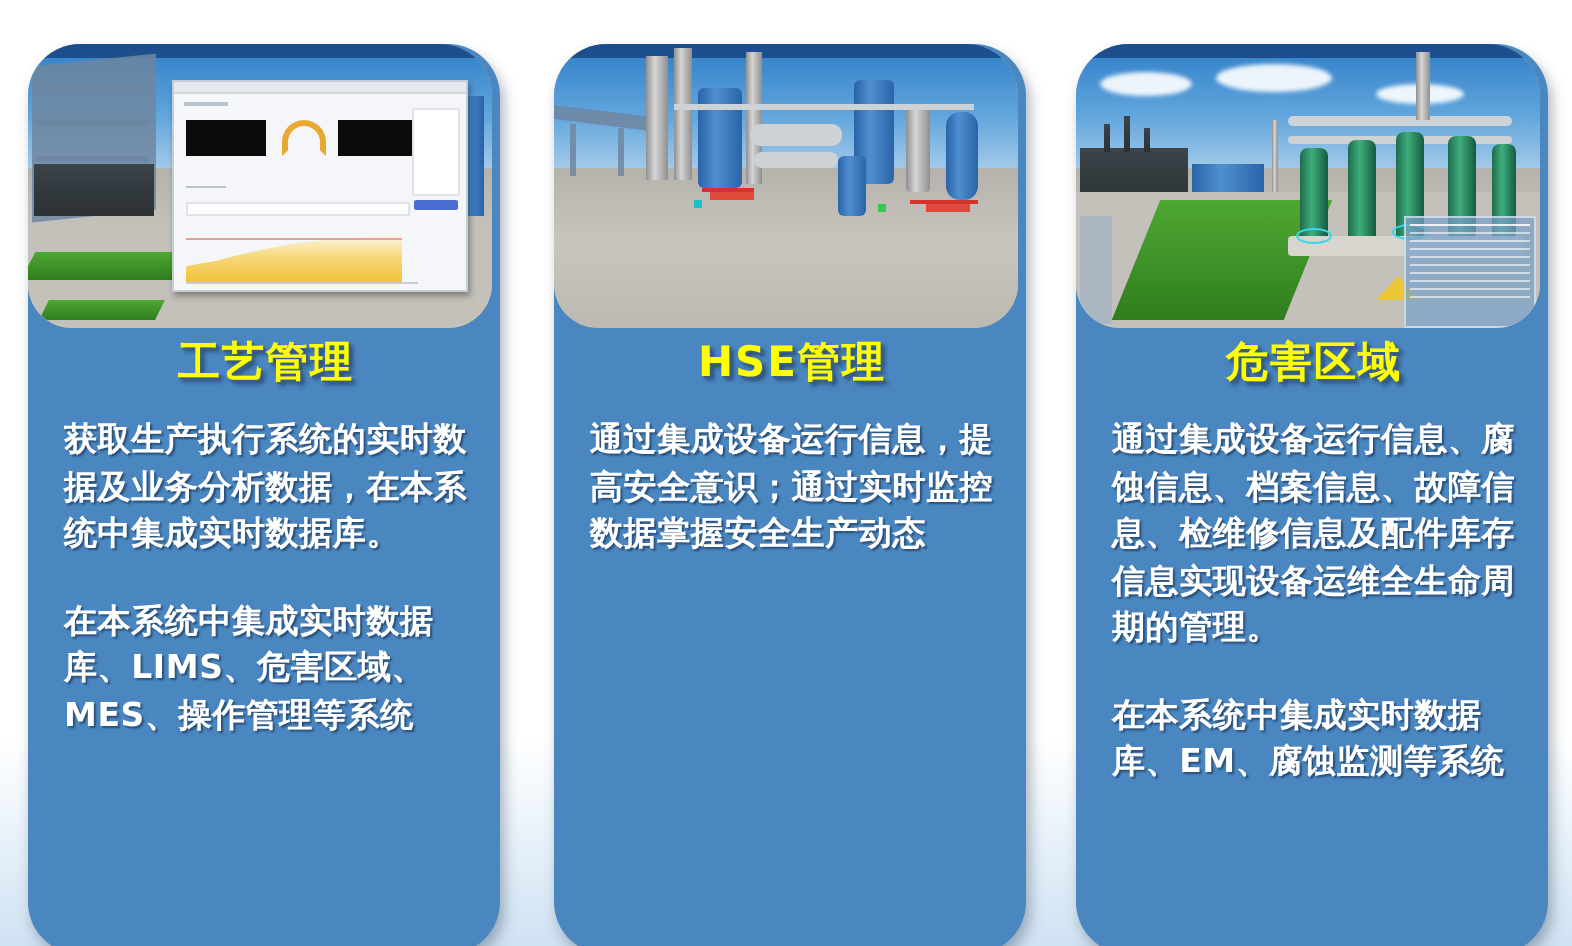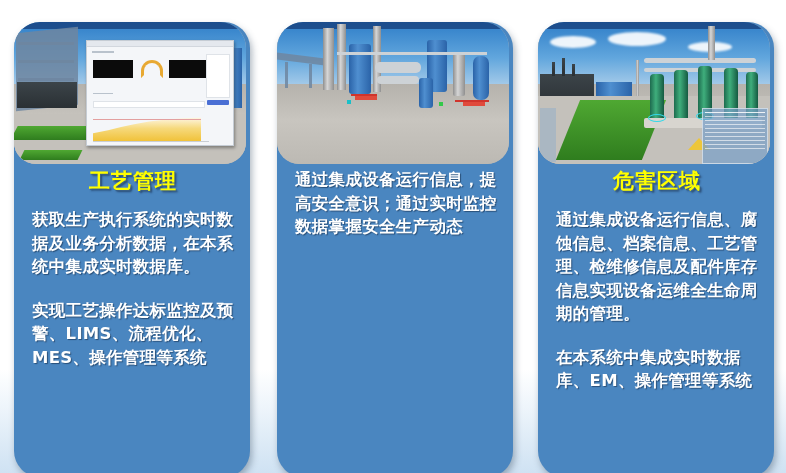--- a/index.html
+++ b/index.html
@@ -190,21 +190,21 @@
                     clip-path: polygon(0% 100%, 0% 72%, 14% 62%, 26% 50%, 38% 40%, 52% 30%,
                                        66% 24%, 80% 20%, 100% 16%, 100% 100%);"></div>
         <div style="position:absolute; left:6px; top:100px; width:116px; height:1px; background:#c9ced4;"></div>
         <div style="position:absolute; left:6px; top:78px; width:108px; height:1px; background:#e3a0a0;"></div>
       </div>
     </div>
 
     <div class="card-body">
       <div class="card-title">工艺管理</div>
       <div class="card-para">获取生产执行系统的实时数据及业务分析数据，在本系统中集成实时数据库。</div>
-      <div class="card-para">实现工艺操作达标监控及预警、LIMS、流程优化、MES、操作管理等系统</div>
+      <div class="card-para">在本系统中集成实时数据库、LIMS、危害区域、MES、操作管理等系统</div>
     </div>
   </div>
 
   <div class="card card-2">
 
     <div class="card-photo">
       <div class="sky"></div>
       <div class="ground"></div>
       <div class="topbar"></div>
 
@@ -227,20 +227,21 @@
 
       <div class="redline scn" style="left:74px; top:72px; width:26px;"></div>
       <div class="redline scn" style="left:178px; top:78px; width:34px;"></div>
       <div class="scn" style="left:70px; top:78px; width:4px; height:4px; background:#19c0c8;"></div>
       <div class="scn" style="left:162px; top:80px; width:4px; height:4px; background:#33c94a;"></div>
       <div class="scn" style="left:78px; top:74px; width:22px; height:4px; background:#e04a3c;"></div>
       <div class="scn" style="left:186px; top:80px; width:22px; height:4px; background:#e04a3c;"></div>
     </div>
 
     <div class="card-body">
+      <div class="card-title">HSE管理</div>
       <div class="card-para">通过集成设备运行信息，提高安全意识；通过实时监控数据掌握安全生产动态</div>
     </div>
   </div>
 
   <div class="card card-3">
 
     <div class="card-photo">
       <div class="sky"></div>
       <div class="ground"></div>
       <div class="topbar"></div>
@@ -288,18 +289,18 @@
         <div class="hmi-row"></div>
         <div class="hmi-row"></div>
         <div class="hmi-row"></div>
         <div class="hmi-row"></div>
         <div class="hmi-row"></div>
       </div>
     </div>
 
     <div class="card-body">
       <div class="card-title">危害区域</div>
-      <div class="card-para">通过集成设备运行信息、腐蚀信息、档案信息、工艺管理、检维修信息及配件库存信息实现设备运维全生命周期的管理。</div>
-      <div class="card-para">在本系统中集成实时数据库、EM、操作管理等系统</div>
+      <div class="card-para">通过集成设备运行信息、腐蚀信息、档案信息、故障信息、检维修信息及配件库存信息实现设备运维全生命周期的管理。</div>
+      <div class="card-para">在本系统中集成实时数据库、EM、腐蚀监测等系统</div>
     </div>
   </div>
 
 </div>
 
 </body></html>

